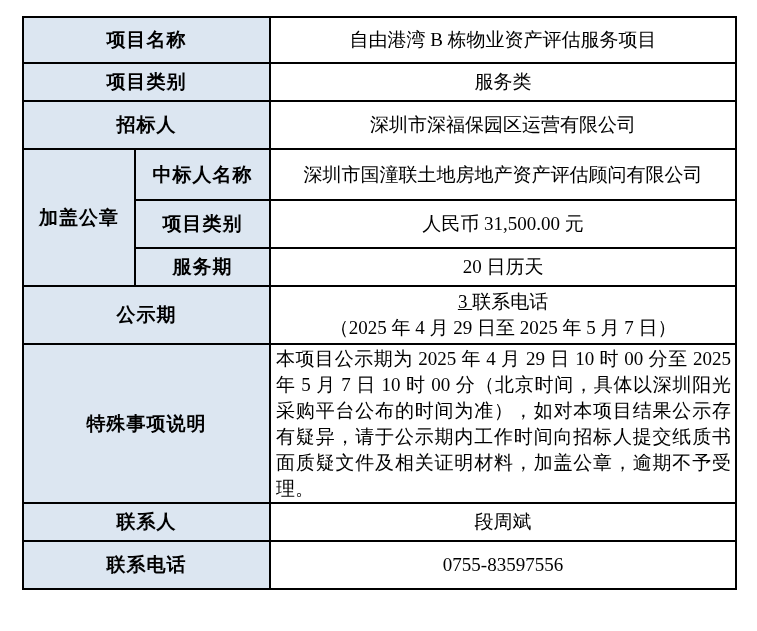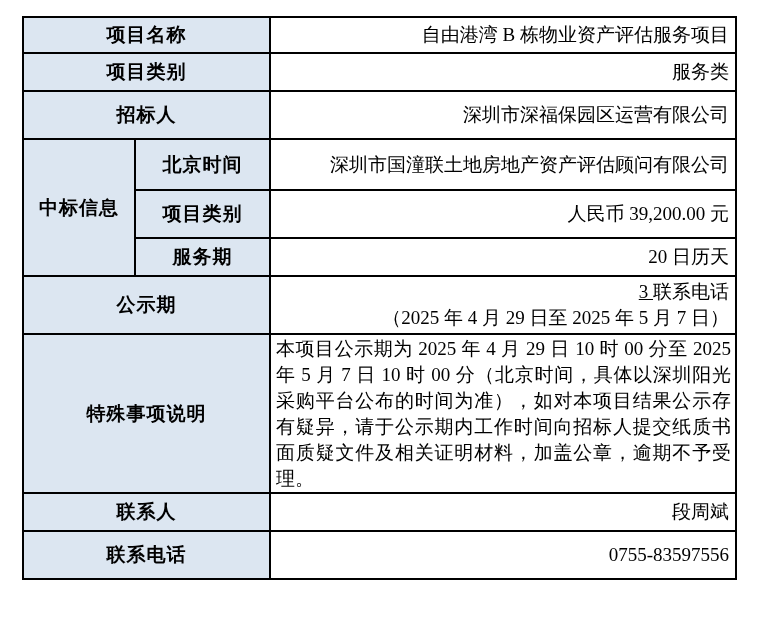--- a/index.html
+++ b/index.html
@@ -38,25 +38,25 @@
     background: #dce6f1;
     font-family: "Liberation Sans", "DejaVu Sans", sans-serif;
     font-weight: bold;
     font-size: 19px;
     text-align: center;
     vertical-align: middle;
     letter-spacing: 1px;
   }
   td {
     font-size: 19px;
-    text-align: right;
+    text-align: center;
     vertical-align: middle;
     line-height: 24px;
   }
-  tr.h46  { height: 36px; padding-left: 32px; }
+  tr.h46  { height: 46px; padding-left: 32px; }
   tr.h47  { height: 38px; }
   tr.h48  { height: 48px; margin-left: 17px; }
   tr.h51  { height: 51px; }
   tr.h53  { height: 53px; }
   tr.h157 { height: 157px; }
   td.publicity-cell { line-height: 26px; }
   .underline {
     text-decoration: underline;
     white-space: pre;
   }
@@ -89,28 +89,28 @@
         <th colspan="2">项目类别</th>
         <td>服务类</td>
       </tr>
 
       <tr class="h48">
         <th colspan="2">招标人</th>
         <td>深圳市深福保园区运营有限公司</td>
       </tr>
 
       <tr class="h51">
-        <th rowspan="3">中标信息</th>
-        <th>北京时间</th>
+        <th rowspan="3">加盖公章</th>
+        <th>中标人名称</th>
         <td>深圳市国潼联土地房地产资产评估顾问有限公司</td>
       </tr>
 
       <tr class="h48">
         <th>项目类别</th>
-        <td>人民币 39,200.00 元</td>
+        <td>人民币 31,500.00 元</td>
       </tr>
 
       <tr class="h47">
         <th>服务期</th>
         <td>20 日历天</td>
       </tr>
 
       <tr class="h53">
         <th colspan="2">公示期</th>
         <td class="publicity-cell">

